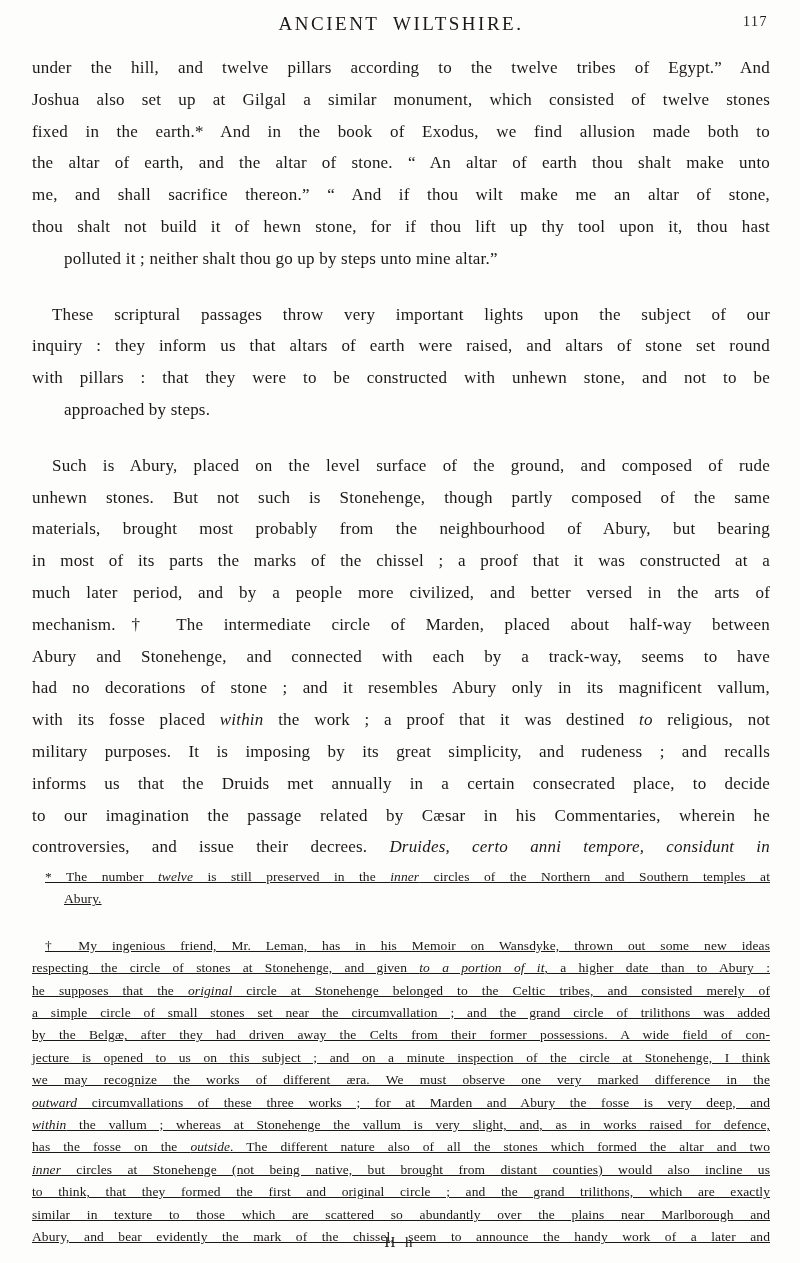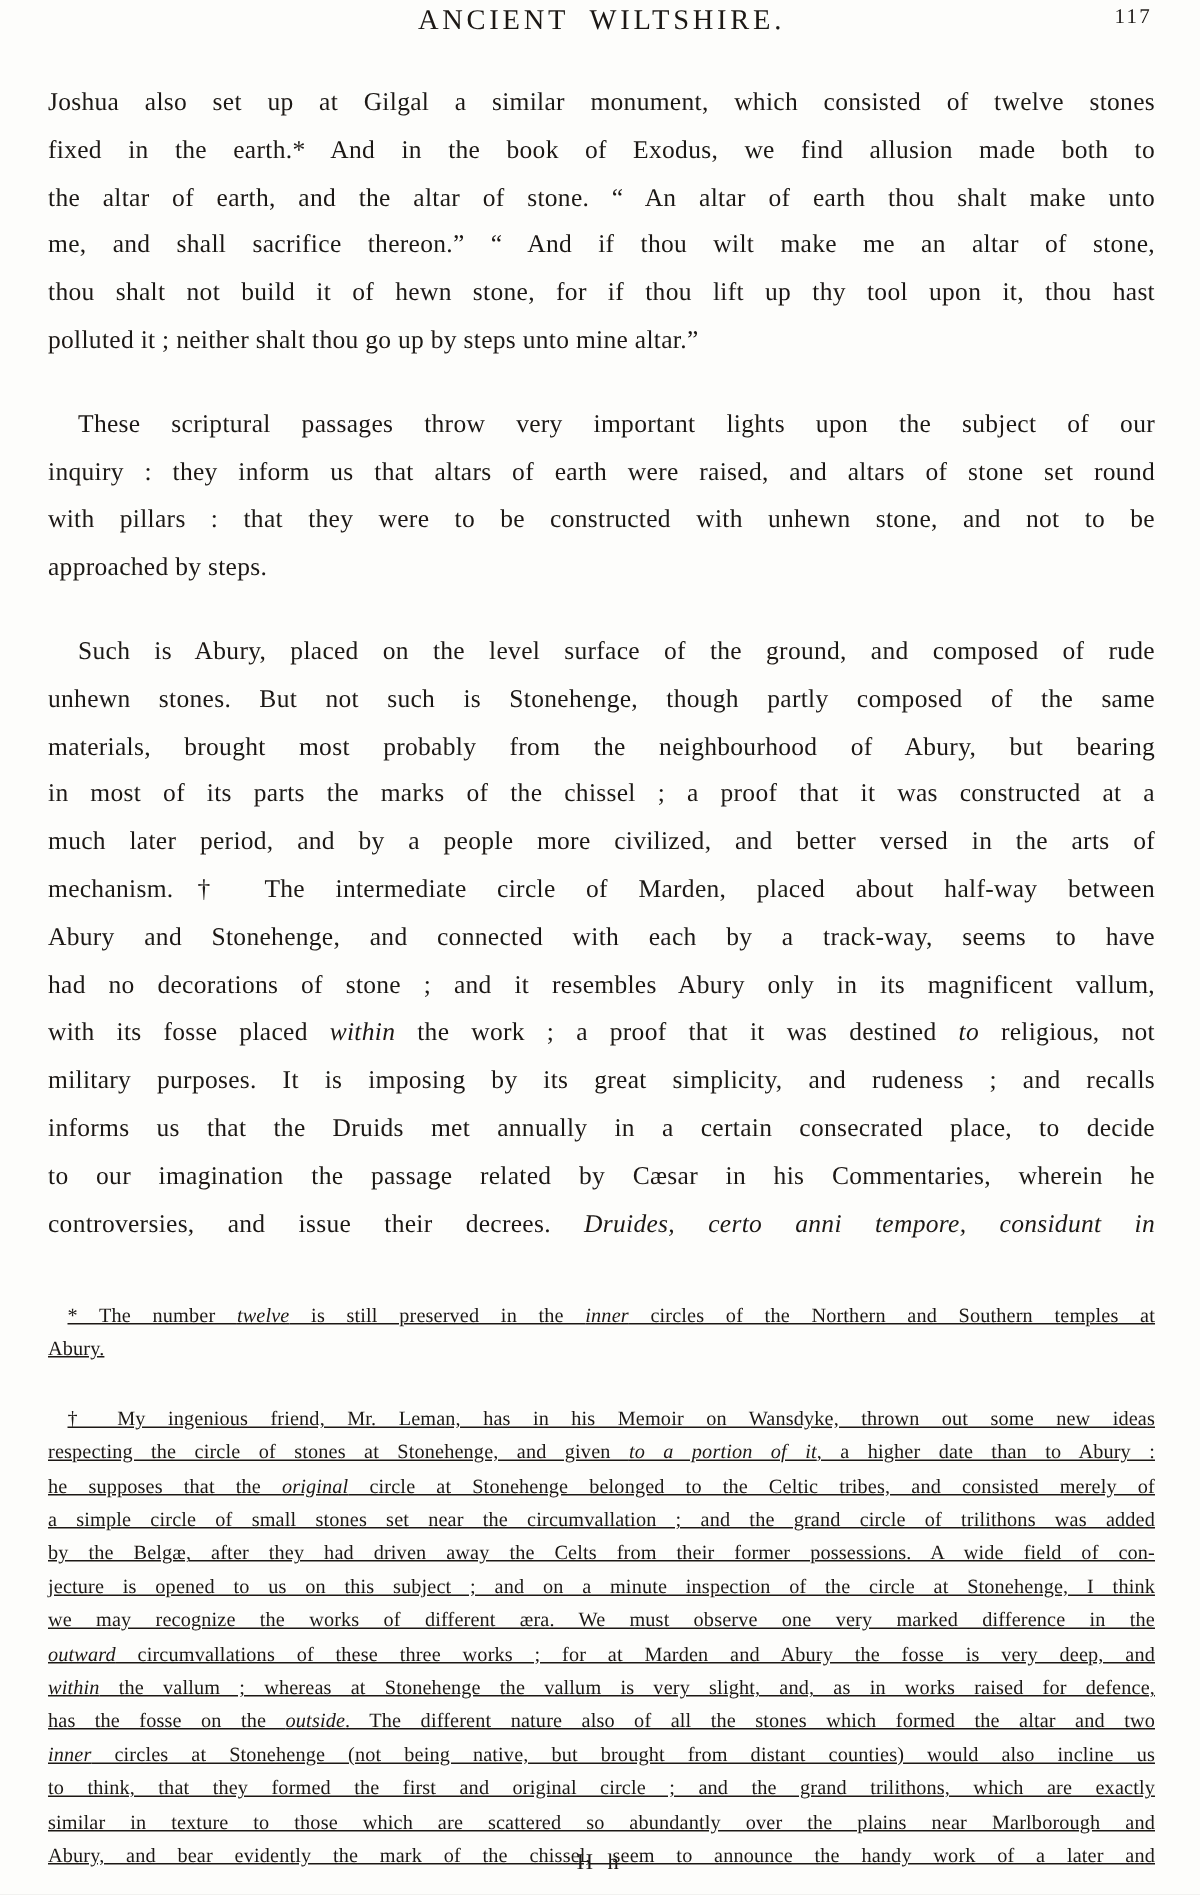--- a/index.html
+++ b/index.html
@@ -8,21 +8,21 @@
     width: 800px;
     height: 1263px;
     margin: 0 auto;
     background: var(--paper, #fdfdfb);
     color: var(--ink, #1c1815);
     font-family: "Liberation Serif", "DejaVu Serif", serif;
     overflow: hidden;
   }
   .running-header {
     position: absolute;
-    top: 3px;
+    top: 13px;
     left: 32px;
     right: 30px;
     height: 26px;
   }
   .page-title {
     display: block;
     text-align: center;
     font-size: 19px;
     letter-spacing: 2.5px;
     word-spacing: 7px;
@@ -42,21 +42,21 @@
     width: 738px;
   }
   .body-text .line {
     font-size: 17px;
     line-height: 31.8px;
     text-align: justify;
     text-align-last: justify;
     letter-spacing: 0.2px;
   }
   .para + .para { margin-top: 2px; }
-  .line.flush { text-align-last: left; }
+  .line.flush { text-align-last: left; margin-left: 32px; }
   .line.indent { text-indent: 20px; margin-top: 24px; }
   .footnotes {
     position: absolute;
     top: 842px;
     left: 32px;
     width: 738px;
   }
   .footnotes .line {
     font-size: 13.5px;
     line-height: 22.4px;
@@ -83,20 +83,21 @@
 
 <div class="page" style="--paper: #fdfdfb; --ink: #1c1815;">
 
   <div class="running-header">
     <span class="page-title">ANCIENT WILTSHIRE.</span>
     <span class="page-number">117</span>
   </div>
 
   <div class="body-text">
       <div class="para">
+        <div class="line"><span>under the hill, and twelve pillars according to the twelve tribes of Egypt.”  And</span></div>
         <div class="line"><span>Joshua also set up at Gilgal a similar monument, which consisted of twelve stones</span></div>
         <div class="line"><span>fixed in the earth.*  And in the book of Exodus, we find allusion made both to</span></div>
         <div class="line"><span>the altar of earth, and the altar of stone.  “ An altar of earth thou shalt make unto</span></div>
         <div class="line"><span>me, and shall sacrifice thereon.”  “ And if thou wilt make me an altar of stone,</span></div>
         <div class="line"><span>thou shalt not build it of hewn stone, for if thou lift up thy tool upon it, thou hast</span></div>
         <div class="line flush"><span>polluted it ; neither shalt thou go up by steps unto mine altar.”</span></div>
       </div>
       <div class="para">
         <div class="line indent"><span>These scriptural passages throw very important lights upon the subject of our</span></div>
         <div class="line"><span>inquiry : they inform us that altars of earth were raised, and altars of stone set round</span></div>

